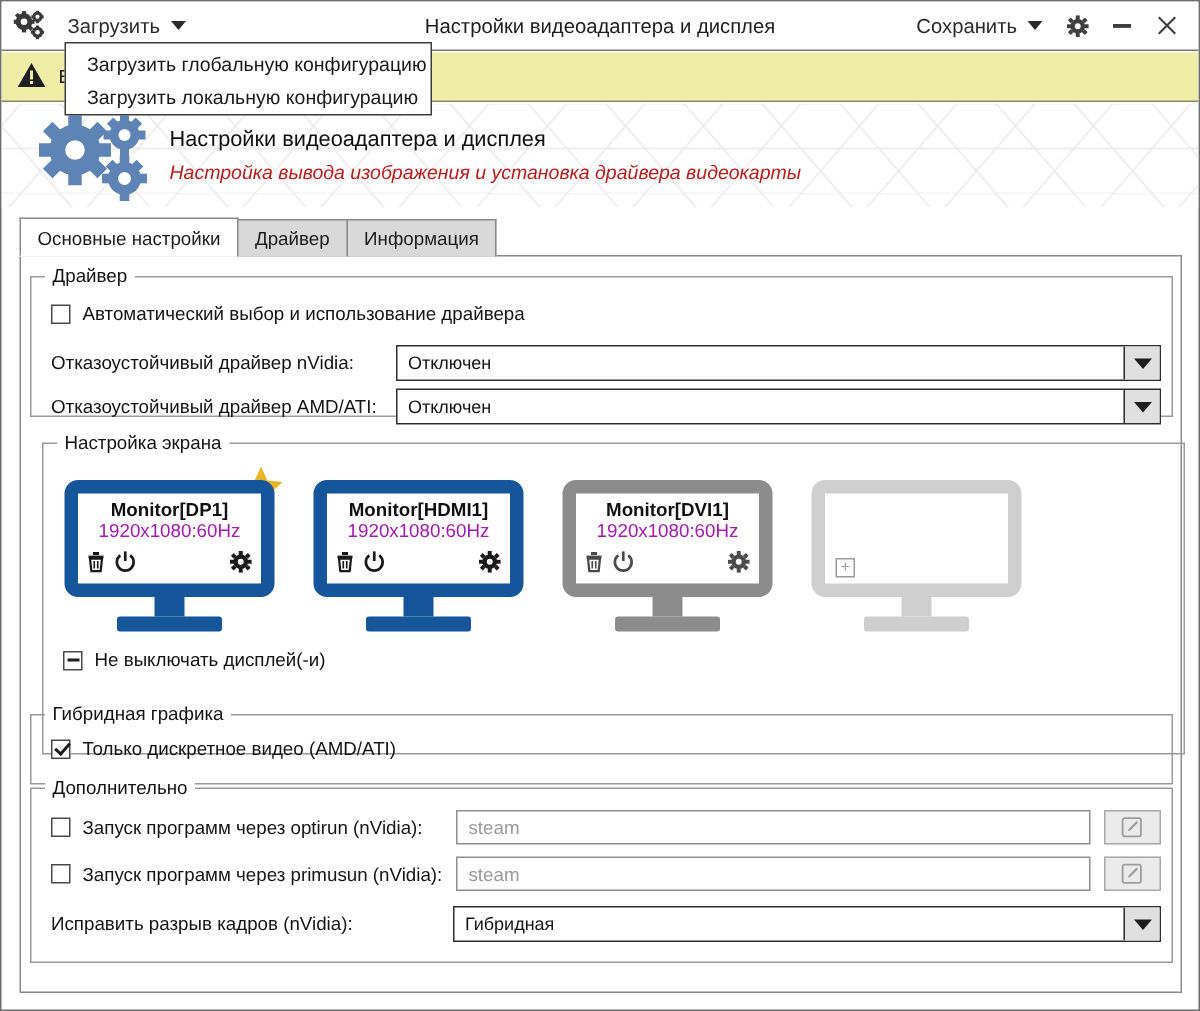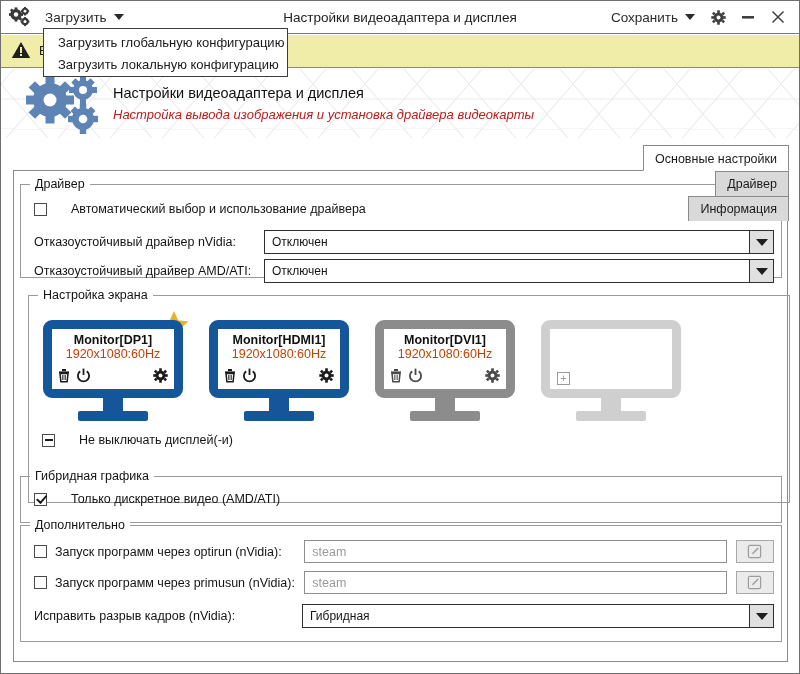--- a/index.html
+++ b/index.html
@@ -74,21 +74,21 @@
   .hexbg { position:absolute; inset:0; opacity:.5; }
   .banner-inner { position:relative; display:flex; align-items:center; height:100%; padding-left:22px; }
   .banner-gears { width:78px; height:60px; position:relative; flex:0 0 auto; }
   .banner-text { margin-left:12px; }
   .banner-t1 { font-size:14.5px; color:#101010; }
   .banner-t2 { font-size:13px; color:#b91c1c; margin-top:6px;font-style:italic; }
 
   
   .tabstrip {
     position:absolute; left:12px; top:144px; width:775px; height:26px;
-    display:flex; align-items:flex-end; z-index:4;flex-direction:column;
+    display:flex; align-items:flex-end; z-index:4;
   }
   .tab {
     height:25px; padding:0 11px; line-height:25px;
     font-size:12.5px; color:#1b1b1b;
     background:#d9d9d9; border:1px solid #8a8a8a; border-bottom:none;
     margin-right:-1px;
   }
   .tab.active { background:#ffffff; border-bottom:1px solid #ffffff; height:26px; line-height:26px; }
 
   
@@ -114,21 +114,21 @@
     flex:0 0 auto; position:relative;
   }
   .cb.checked::after {
     content:""; position:absolute; width:4px; height:8px;
     border:solid #1c1c1c; border-width:0 2px 2px 0;
     transform: rotate(42deg) translate(0px,-1px);
   }
   .cb.indet::after {
     content:""; position:absolute; width:8px; height:2px; background:#1c1c1c;
   }
-  .cb-wrap { display:flex; align-items:center; gap:24px; }
+  .cb-wrap { display:flex; align-items:center; gap:8px; }
 
   .combo {
     height:24px; border:1px solid #2f2f2f; background:#ffffff;
     display:flex; align-items:center; position:relative;
   }
   .combo .val { font-size:12px; color:#141414; padding-left:7px; }
   .combo .arrowbox {
     position:absolute; right:0; top:0; bottom:0; width:24px;
     background:#e0e0e0; border-left:1px solid #2f2f2f;
     display:flex; align-items:center; justify-content:center;
@@ -157,21 +157,21 @@
     display:flex; flex-direction:column; align-items:center;
     padding-top:4px; position:relative;
   }
   .mon.off .screen { border-color:#8c8c8c; }
   .mon.empty .screen { border-color:#cfcfcf; }
   .mon .neck { width:20px; height:13px; background:#15559a; margin:0 auto; }
   .mon .base { width:70px; height:10px; background:#15559a; margin:0 auto; border-radius:2px; }
   .mon.off .neck, .mon.off .base { background:#8c8c8c; }
   .mon.empty .neck, .mon.empty .base { background:#cfcfcf; }
   .mon .mname { font-size:12.5px; font-weight:bold; color:#111; }
-  .mon .mres  { font-size:12.5px; color:#c2410c; margin-top:0; }
+  .mon .mres  { font-size:12.5px; color:#a21caf; margin-top:0; }
   .mon .micons {
     position:absolute; left:5px; right:6px; bottom:2px;
     display:flex; align-items:center; color:#1a1a1a;
   }
   .mon .micons .left { display:flex; gap:5px; align-items:center; }
   .mon .micons .right { margin-left:auto; }
   .mon .star { position:absolute; right:-6px; top:-10px; }
   .mon .plus {
     position:absolute; left:7px; bottom:4px; width:13px;height:13px;
     border:1.5px solid #9a9a9a; display:flex;align-items:center;justify-content:center;

